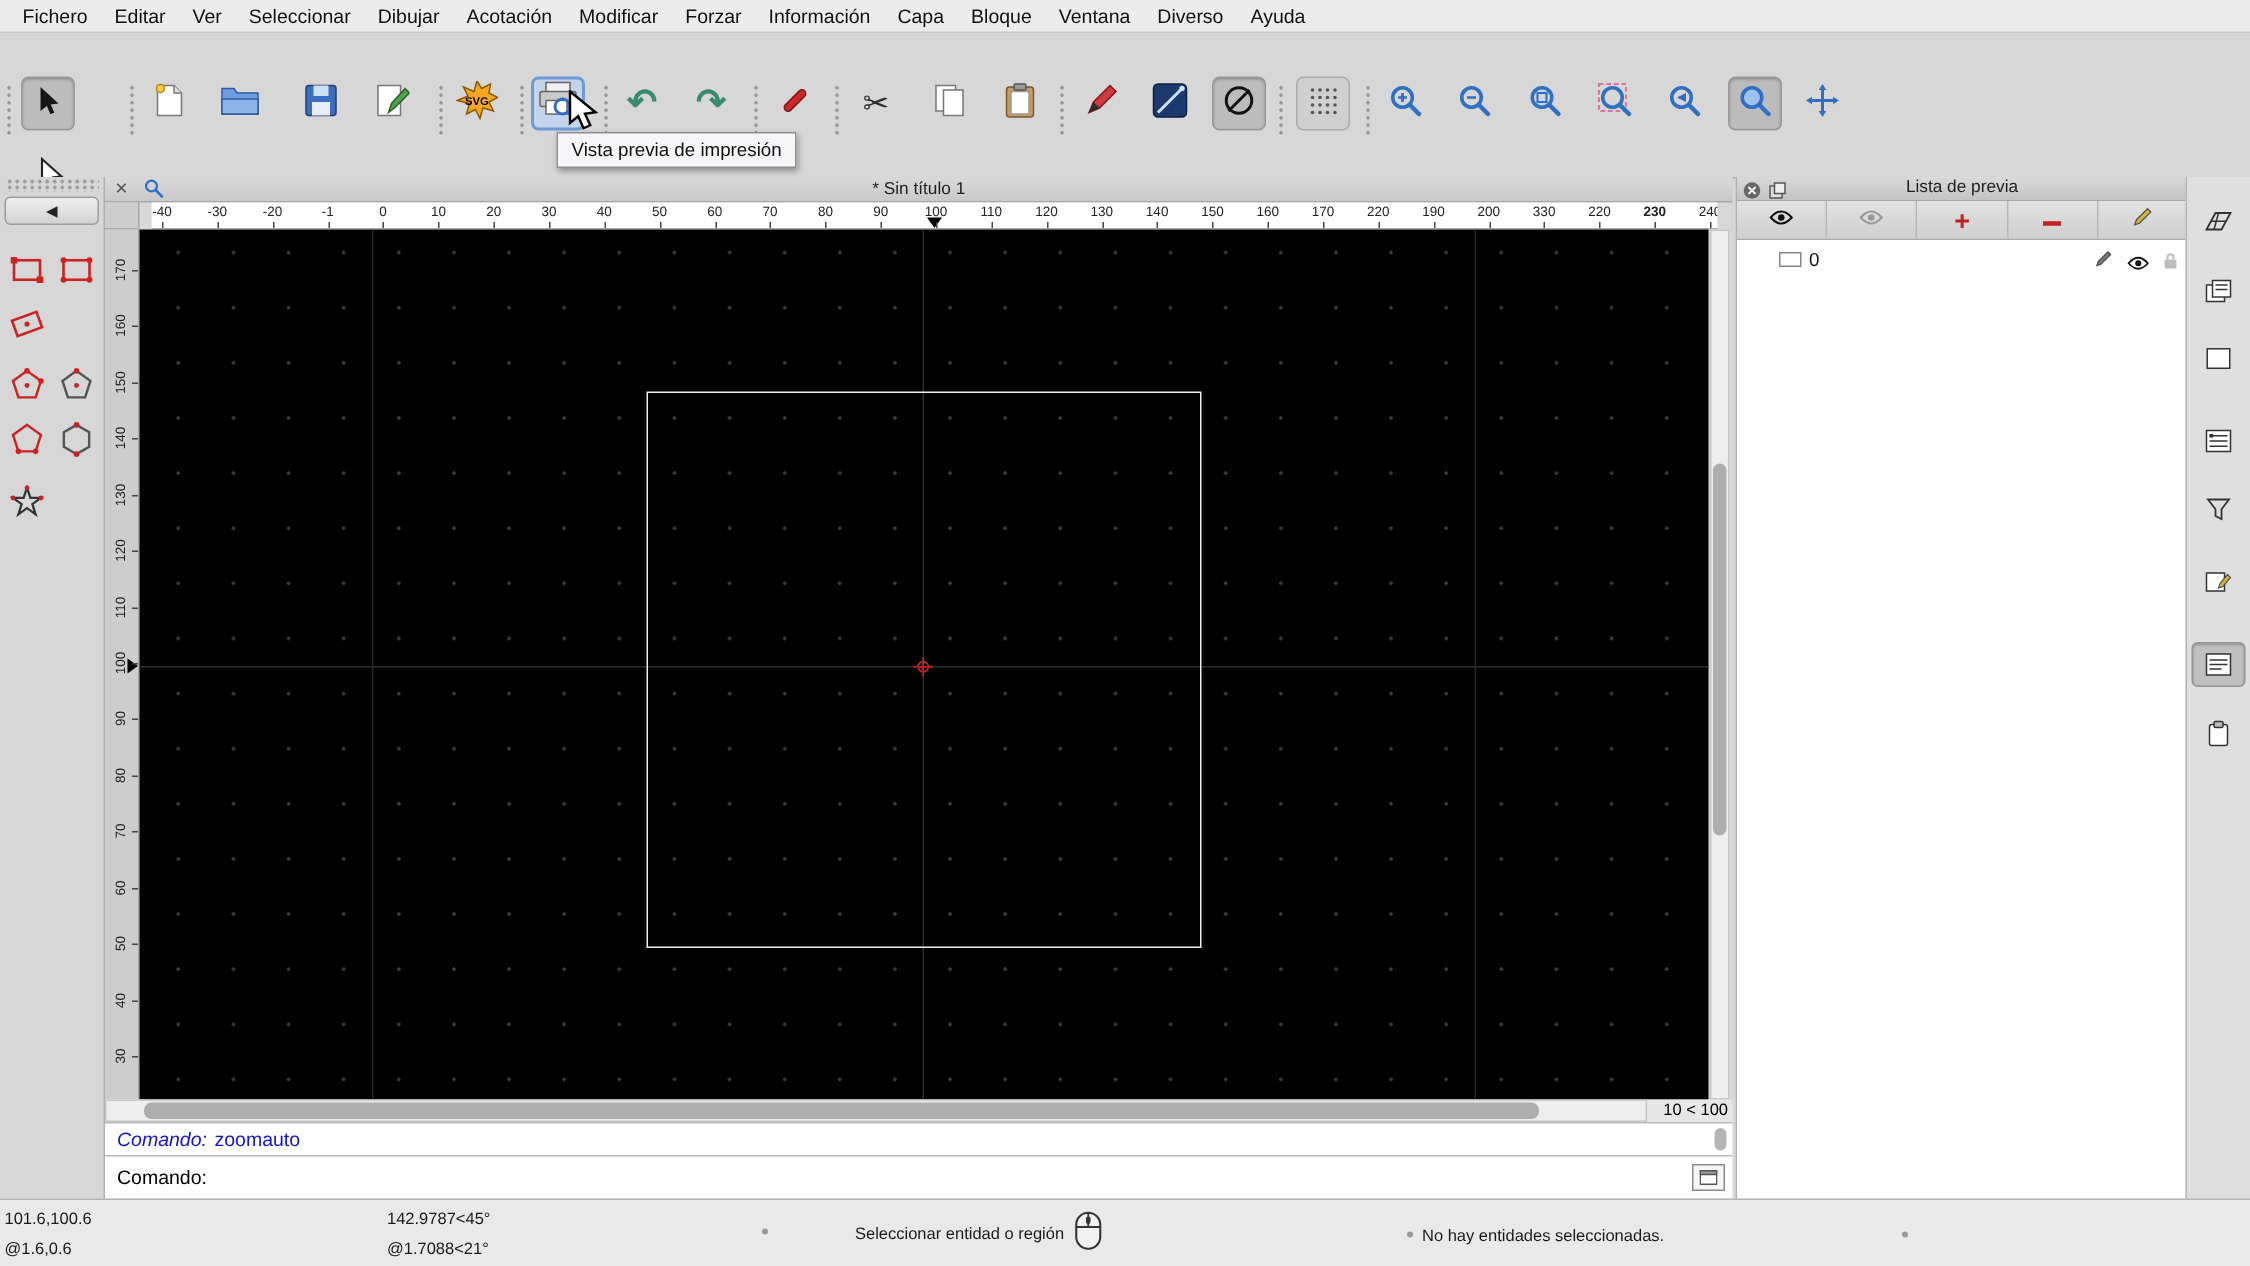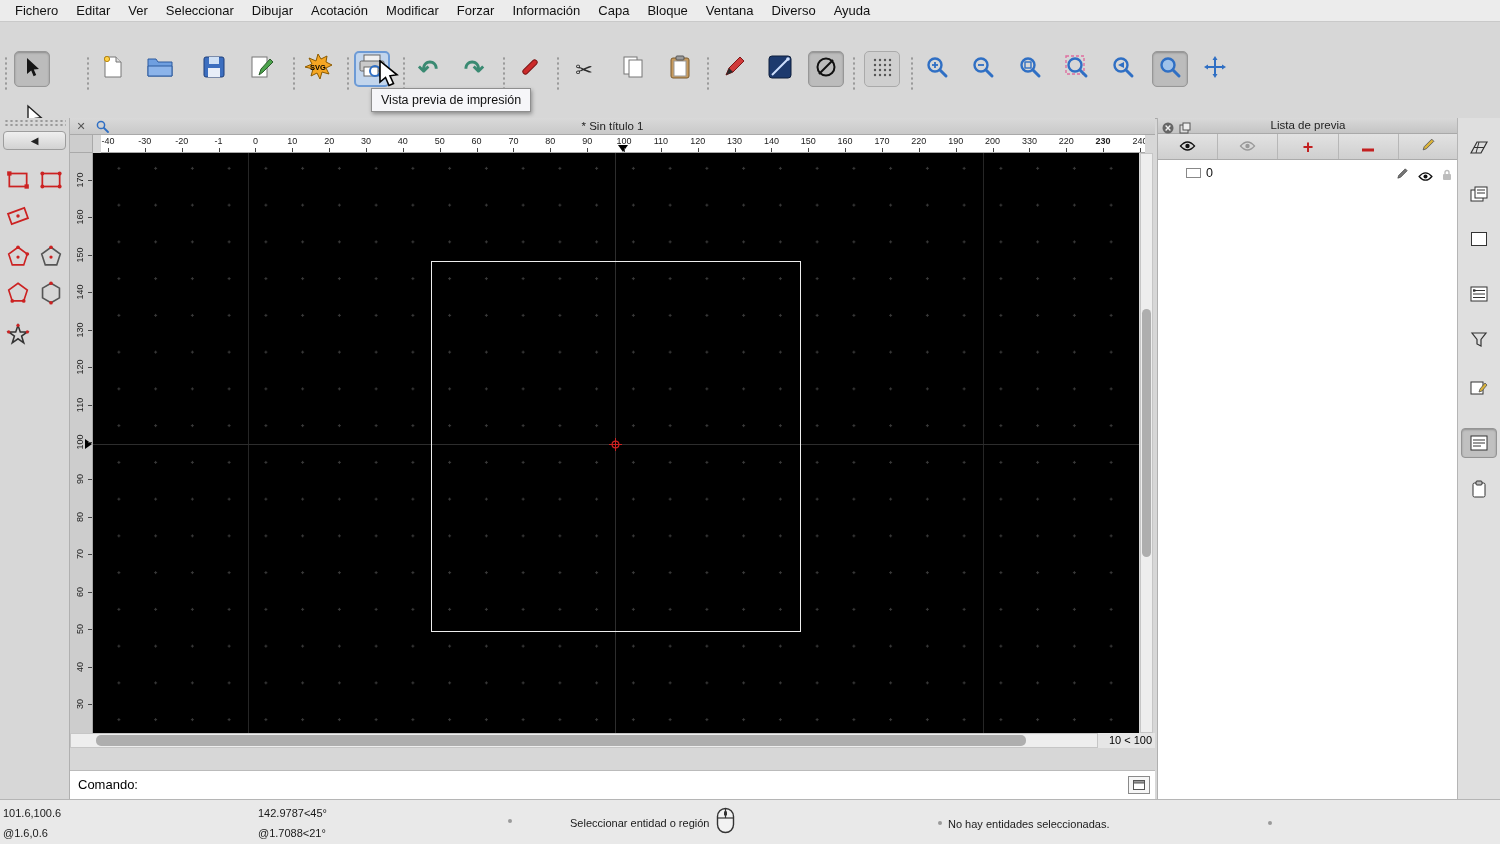--- a/index.html
+++ b/index.html
@@ -476,20 +476,24 @@
   </div>
 
   <div id="vscroll" class="abs">
       <div class="thumb"></div>
     </div>
   <div id="hscroll" class="abs">
       <div class="thumb"></div>
     </div>
   <div id="grid-indicator" class="abs">10 &lt; 100</div>
 
+  <div id="cmd-history" class="abs">
+    <span class="lbl">Comando:</span><span class="val">zoomauto</span>
+    <i class="mini-thumb"></i>
+  </div>
   <div id="cmd-input" class="abs">
     <span class="lbl">Comando:</span>
     <input id="cmd-field" value="" style="">
     <span id="cmd-dock-btn">
         <svg width="12" height="10" viewBox="0 0 12 10">
           <rect x="0.5" y="0.5" width="11" height="9" fill="#fff" stroke="#555"></rect>
           <rect x="0.5" y="0.5" width="11" height="2.5" fill="#9a9a9a" stroke="#555"></rect>
         </svg>
       </span>
   </div>

